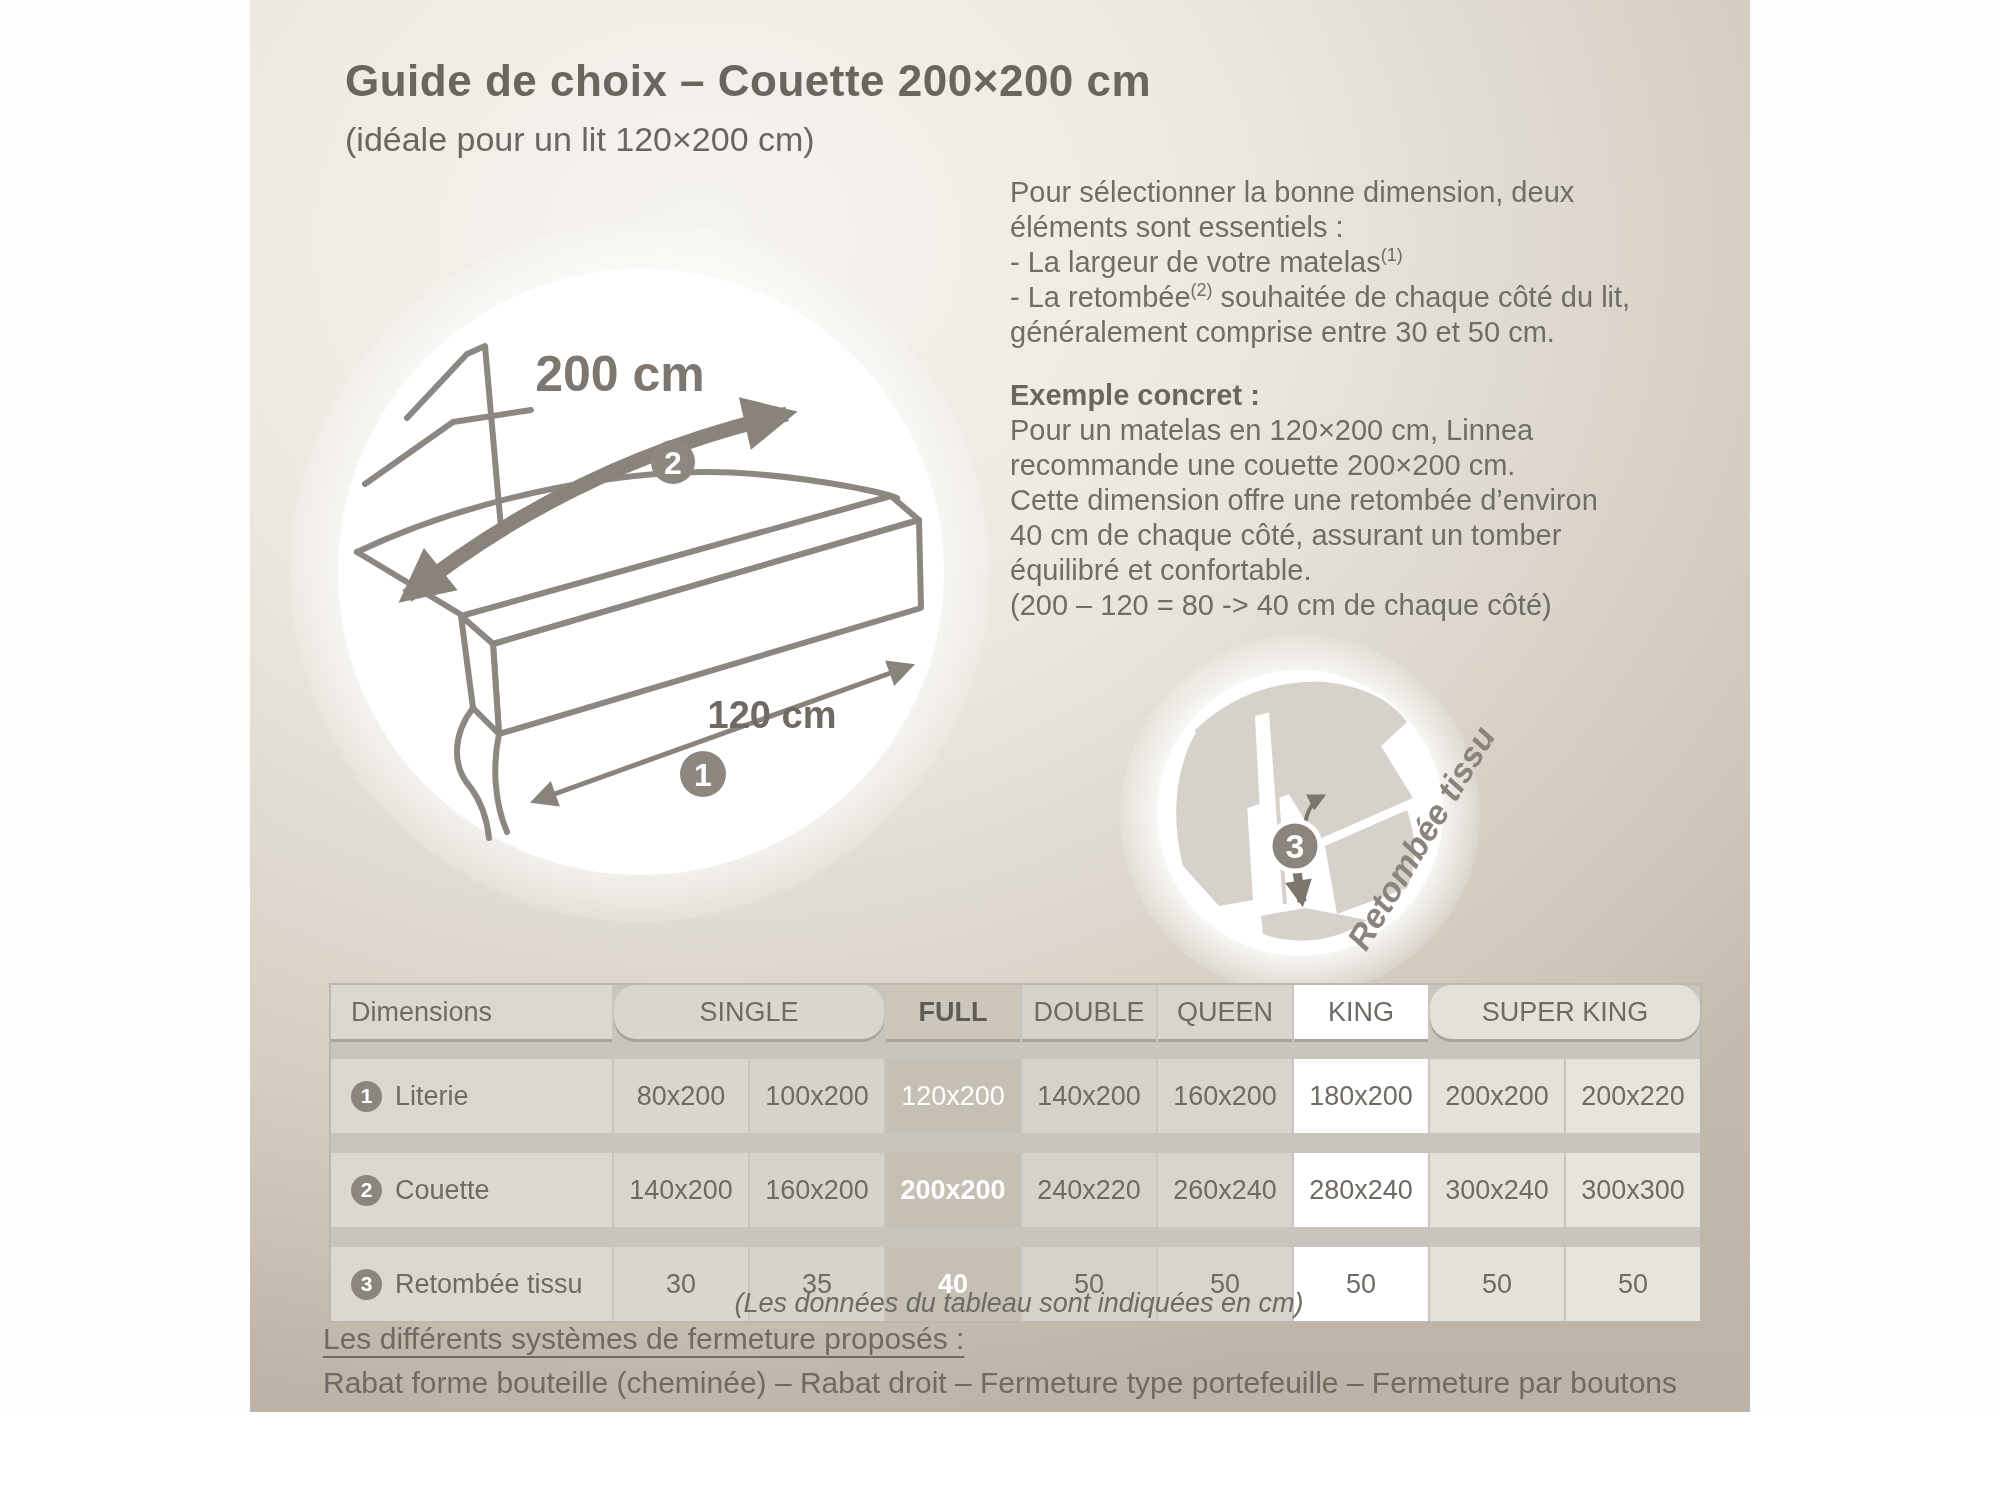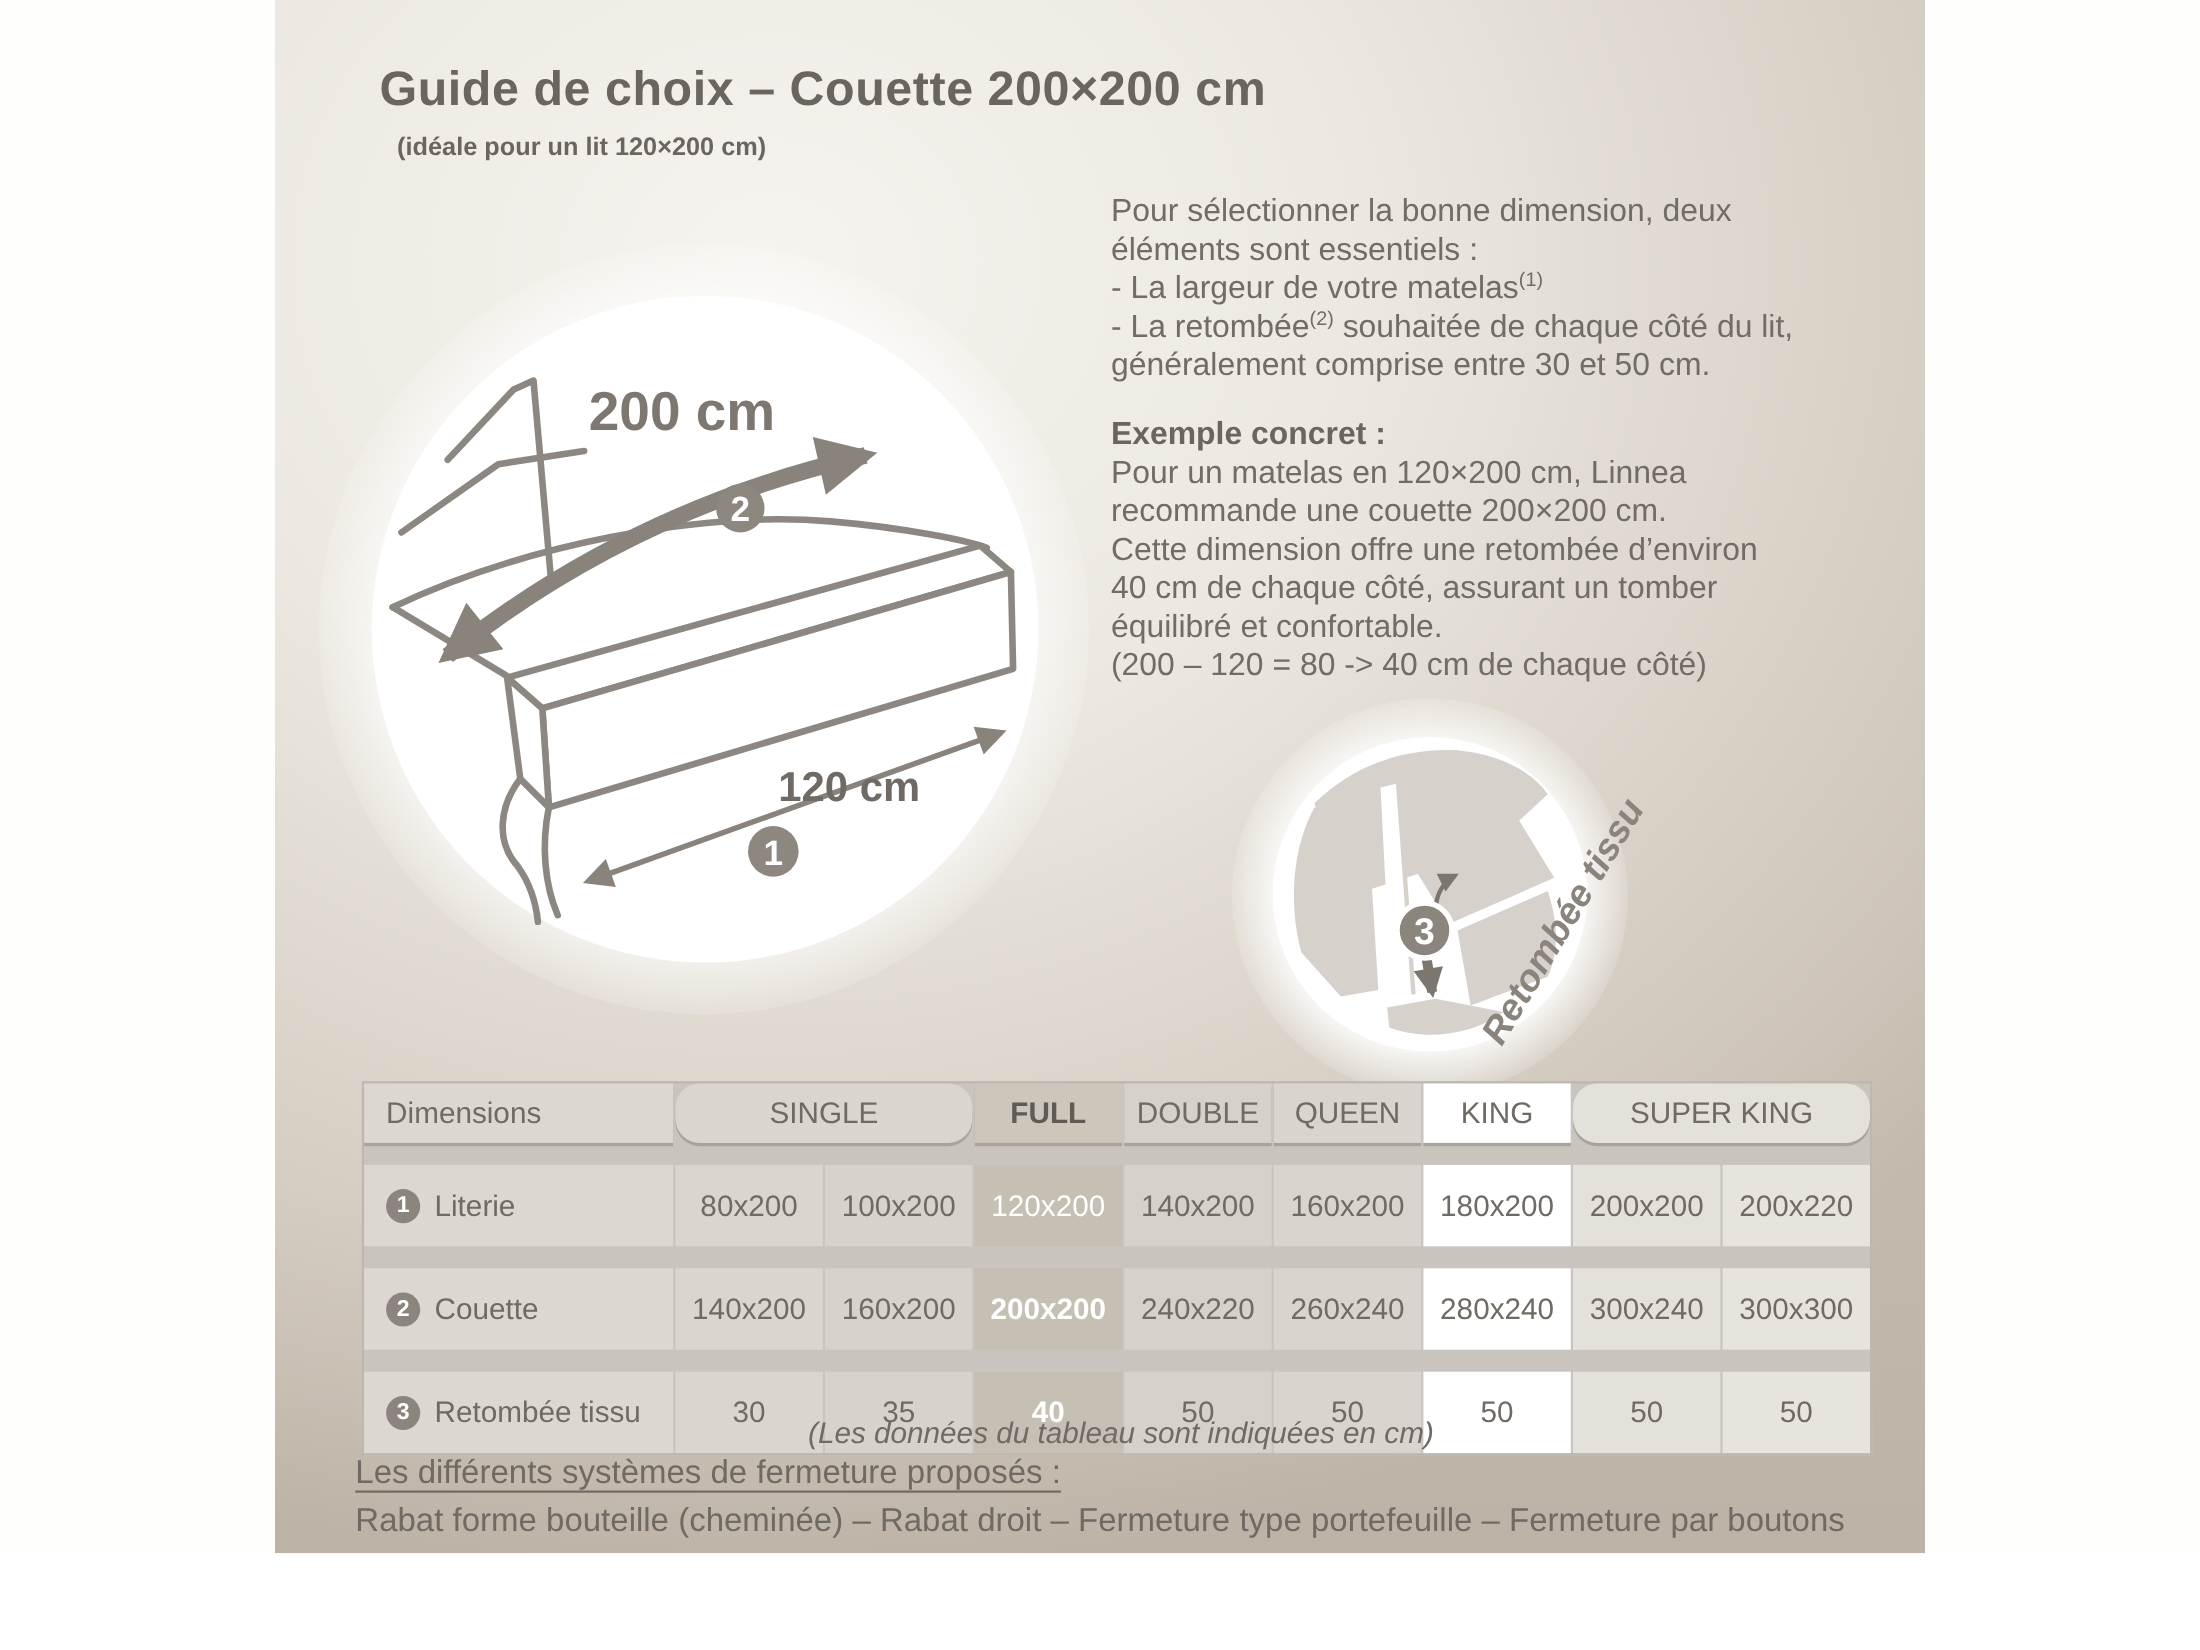--- a/index.html
+++ b/index.html
@@ -6,21 +6,21 @@
   .canvas{position:relative;width:2000px;height:1412px;background:#ffffff;overflow:hidden;
           font-family:"Liberation Sans","DejaVu Sans",sans-serif;color:#6f6a63;}
   .band{position:absolute;top:0;width:250px;height:1500px;background:#fefefc;}
   .band.left{left:0;}
   .band.right{left:1750px;}
   .content{position:absolute;left:250px;top:0;width:1500px;height:1500px;
     background:
       linear-gradient(180deg, rgba(0,0,0,0) 72%, rgba(110,95,80,0.10) 100%),
       radial-gradient(95% 80% at 30% 16%, #f6f4ef 0%, #ece8e1 38%, #ddd7cd 62%, #cdc5b9 88%, #c3baad 100%);}
   .page-title{position:absolute;left:95px;top:56px;font-size:44px;font-weight:700;color:#6b6560;letter-spacing:.5px;white-space:nowrap;}
-  .page-subtitle{position:absolute;left:95px;top:120px;font-size:23px;font-weight:700;color:#6b6560;white-space:nowrap;margin-left:16px;}
+  .page-subtitle{position:absolute;left:95px;top:120px;font-size:34px;font-weight:400;color:#6b6560;white-space:nowrap;}
   .textcol{position:absolute;left:760px;width:680px;font-size:29px;line-height:35px;color:#716c65;}
   .textcol .tline{white-space:nowrap;}
   .textcol sup{font-size:18px;line-height:0;}
   .ex-heading{font-weight:700;color:#6b6560;}
   .glow{position:absolute;border-radius:50%;background:radial-gradient(circle, rgba(255,255,255,.95) 52%, rgba(255,255,255,0) 74%);}
   .glow.main{left:40px;top:222px;width:700px;height:700px;}
   .glow.small{left:870px;top:635px;width:360px;height:360px;}
   .diagram-main{position:absolute;left:85px;top:266px;}
   .diagram-small{position:absolute;left:905px;top:668px;}
   .rotated-label{position:absolute;left:1122px;top:918px;height:38px;font-size:34px;font-weight:700;font-style:italic;color:#8a847d;

